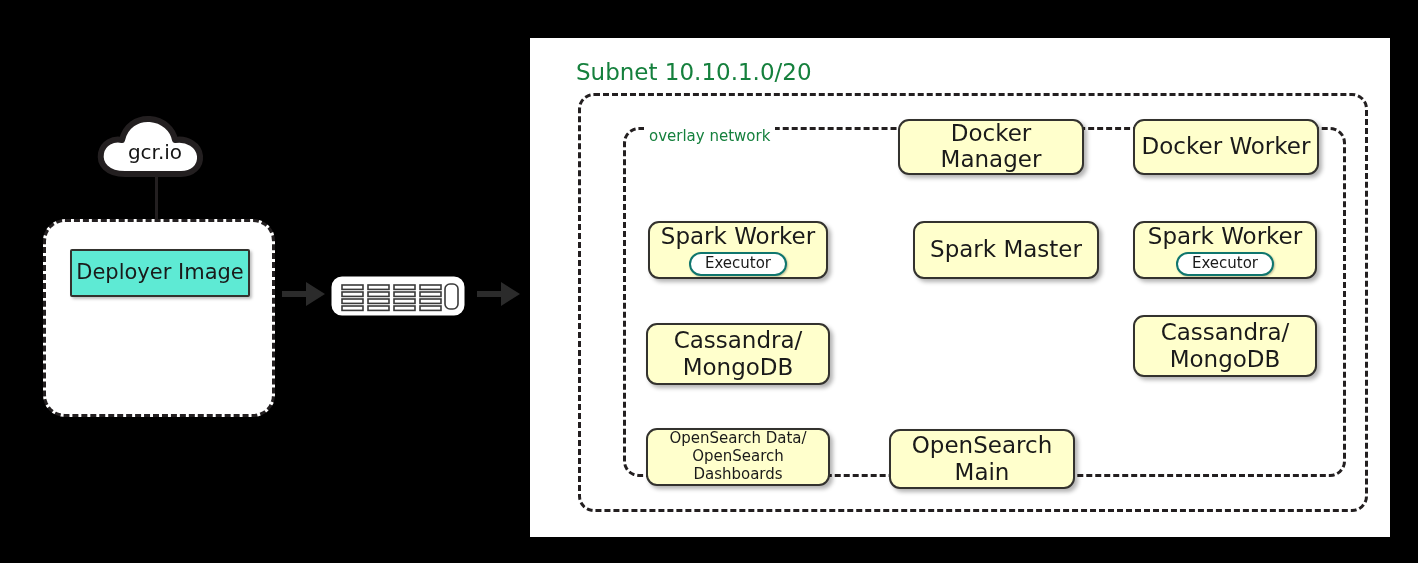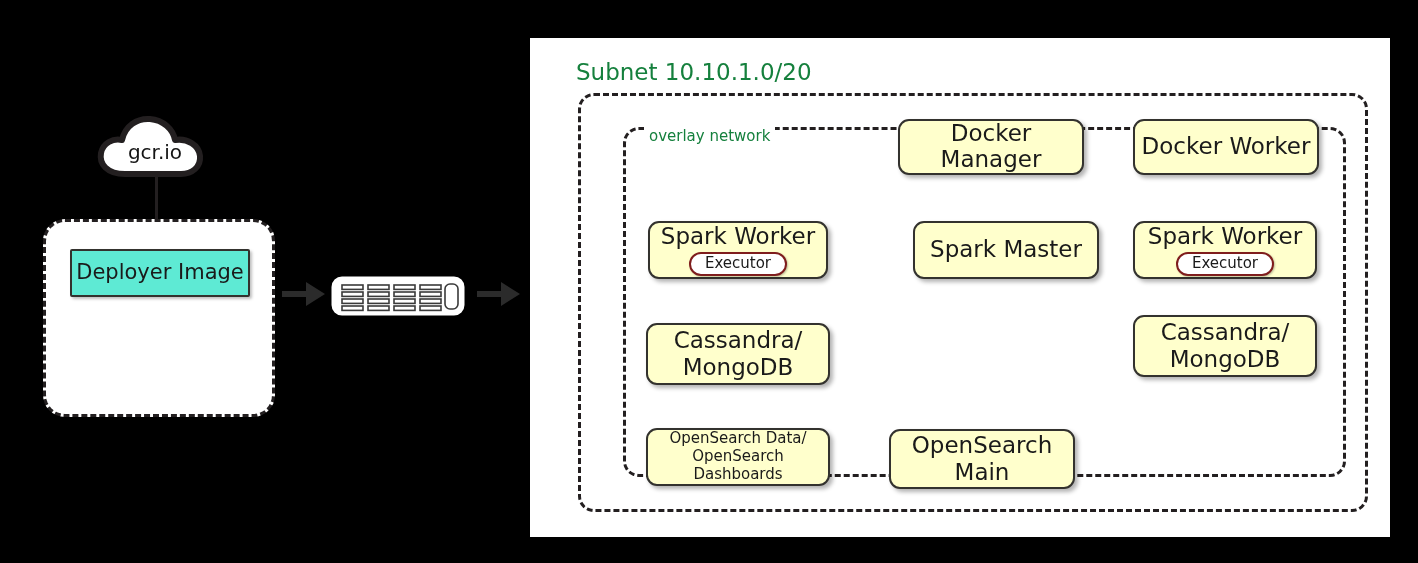--- a/index.html
+++ b/index.html
@@ -37,21 +37,21 @@
     box-shadow: 3px 3px 4px rgba(0,0,0,0.30);
     font-size: 23px;
     flex-direction: column;
   }
   .svc.small  { font-size: 15px; }
   .svc.two    { line-height: 1.18; }
 
   
   .pill {
     background: #ffffff;
-    border: 2px solid #7f1d1d;
+    border: 2px solid #0f766e;
     border-radius: 999px;
     font-size: 15px;
     padding: 1px 14px 2px 14px;
     color: #1a1a1a;
     margin-top: 2px;
     box-shadow: 1px 1px 2px rgba(0,0,0,0.25);
     line-height: 1.1;
   }
 
   

